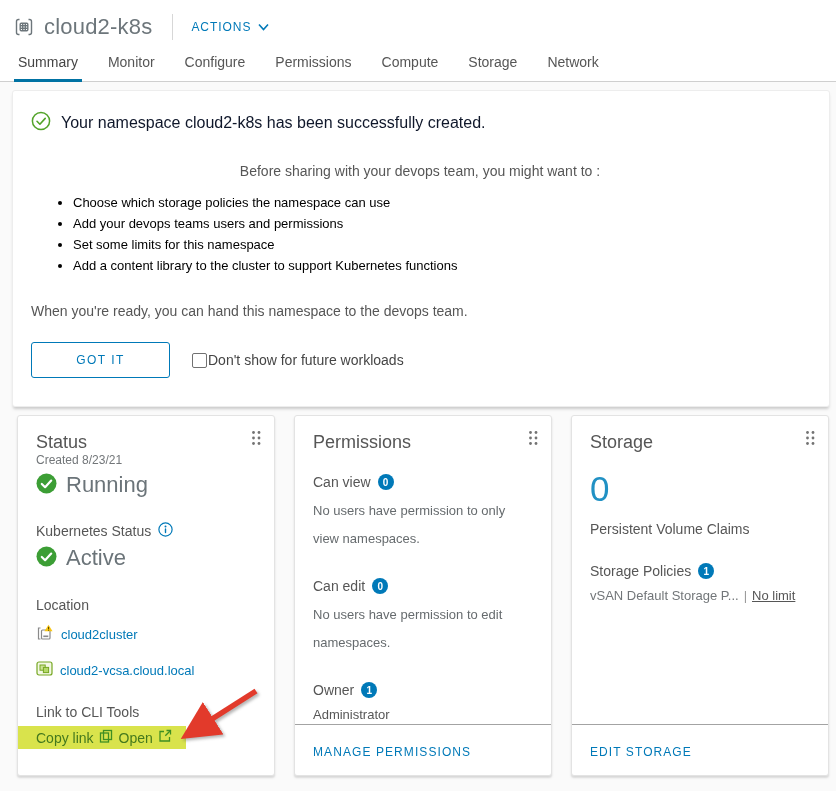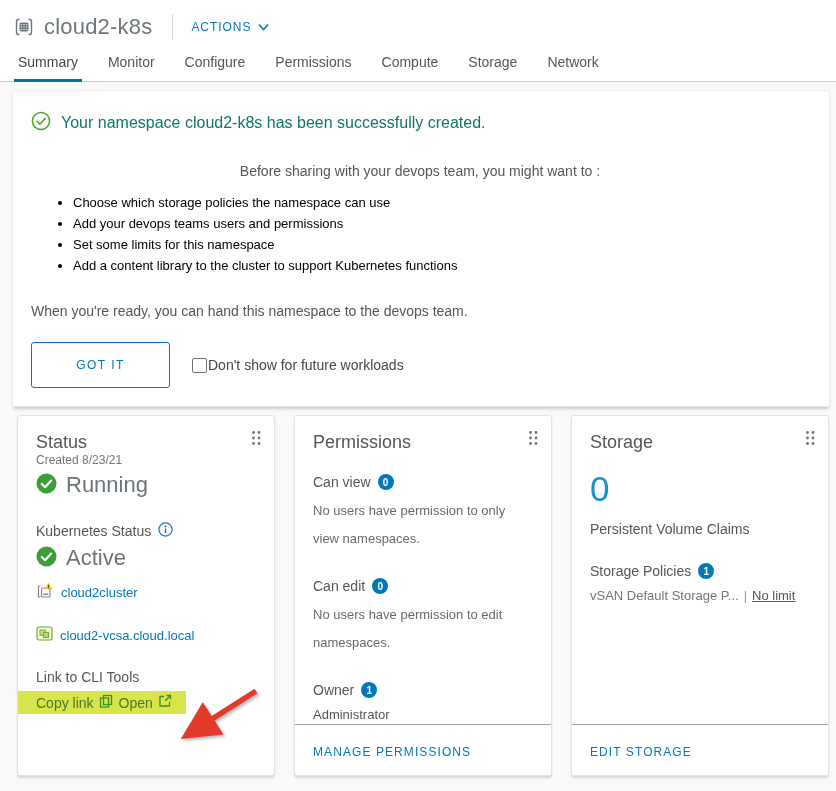--- a/index.html
+++ b/index.html
@@ -45,28 +45,28 @@
   }
   
   .content { background: #fafafa; }
   .banner {
     margin: 8px 0 0 12px; width: 818px; height: 317px;
     background: #fff; border: 1px solid #ededed; border-radius: 3px;
     box-shadow: 0 3px 3px -1px rgba(115,115,115,.35);
     padding: 20px 20px 18px 18px;
   }
   .banner-head { display: flex; align-items: center; gap: 10px; }
-  .banner-title { font-size: 16px; color: #0f766e; font-weight: 400; }
+  .banner-title { font-size: 16px; color: #0f172a; font-weight: 400; }
   .banner-intro { margin-top: 28px; font-size: 14px; color: #565656; text-align: center; }
   .banner ul { margin: 13px 0 0 42px; }
   .banner li { font-size: 13px; color: #000000; line-height: 21px; }
   .banner-outro { margin-top: 27px; font-size: 14px; color: #565656; }
   .banner-actions { margin-top: 23px; display: flex; align-items: center; }
   .btn-outline {
-    width: 139px; height: 46px; background: #fff;
+    width: 139px; height: 36px; background: #fff;
     border: 1px solid #0079b8; border-radius: 3px; color: #0079b8;
     font-size: 12px; font-weight: 500; letter-spacing: .12em;
     cursor: pointer; font-family: inherit;
   }
   .chk-wrap { display: flex; align-items: center; margin-left: 22px; gap: 1px; }
   .checkbox {
     width: 15px; height: 15px; border: 1px solid #717171; border-radius: 2px;
     background: #fff; cursor: pointer; flex: 0 0 auto;
   }
   .chk-label { font-size: 14px; color: #454545; }
@@ -91,21 +91,21 @@
     min-width: 16px; height: 16px; padding: 0 3px; border-radius: 9px;
     background: #0079b8; color: #fff; font-size: 10px; font-weight: 700;
   }
   .status-value { display: flex; align-items: center; gap: 9px; margin-top: 5px; }
   .status-text { font-size: 22px; font-weight: 300; color: #6b7479; }
   .mt-30 { margin-top: 30px; } .mt-24 { margin-top: 24px; } .mt-26 { margin-top: 26px; }
   .res-link {
     display: flex; align-items: center; gap: 7px; font-size: 13px;
     color: #0079b8; cursor: pointer; text-decoration: none;
   }
-  .link1 { margin-top: 11px; } .link2 { margin-top: 23px; align-items: center; }
+  .link1 { margin-top: 11px; } .link2 { margin-top: 16px; align-items: center; }
   .cli-label { margin-top: 24px; }
   .cli-row {
     margin-top: 6px; margin-left: -18px; padding: 3px 10px 3px 18px;
     background: #d9e34c; display: inline-flex; align-items: center;
     width: 168px; gap: 6px;
   }
   .cli-link {
     display: inline-flex; align-items: center; gap: 5px;
     font-size: 14px; color: #44791d; cursor: pointer; text-decoration: none;
   }
@@ -241,20 +241,21 @@
       <div class="status-value">
         <span>
           <svg width="21" height="21" viewBox="0 0 21 21">
             <circle cx="10.5" cy="10.5" r="10" fill="#3c9e35"></circle>
             <polyline points="5.8,11 9.1,14.2 15.2,7.6" stroke="#fff" stroke-width="2.2" fill="none" stroke-linecap="round" stroke-linejoin="round"></polyline>
           </svg>
         </span>
         <span class="status-text">Active</span>
       </div>
 
+      <div class="field-label mt-26">Location</div>
 
       <a class="res-link link1">
         <span>
           <svg width="18" height="17" viewBox="0 0 18 17" fill="none">
             <path d="M4.5 4 H2.5 V15 H4.5" stroke="#8a8a8a" stroke-width="1.2"></path>
             <rect x="5.5" y="6" width="8.5" height="9" rx="1" stroke="#8a8a8a" stroke-width="1.2"></rect>
             <rect x="7.3" y="11.5" width="5" height="1.6" fill="#8a8a8a"></rect>
             <path d="M12.5 0.8 L16.5 7.2 H8.5 Z" fill="#f8c513"></path>
             <rect x="12" y="2.8" width="1.1" height="2.4" fill="#5a4a00"></rect>
             <rect x="12" y="5.7" width="1.1" height="1" fill="#5a4a00"></rect>

